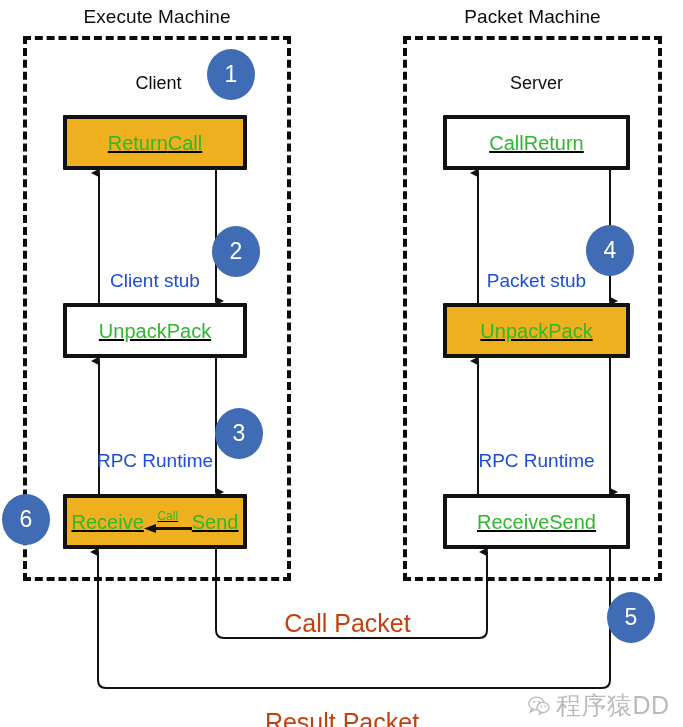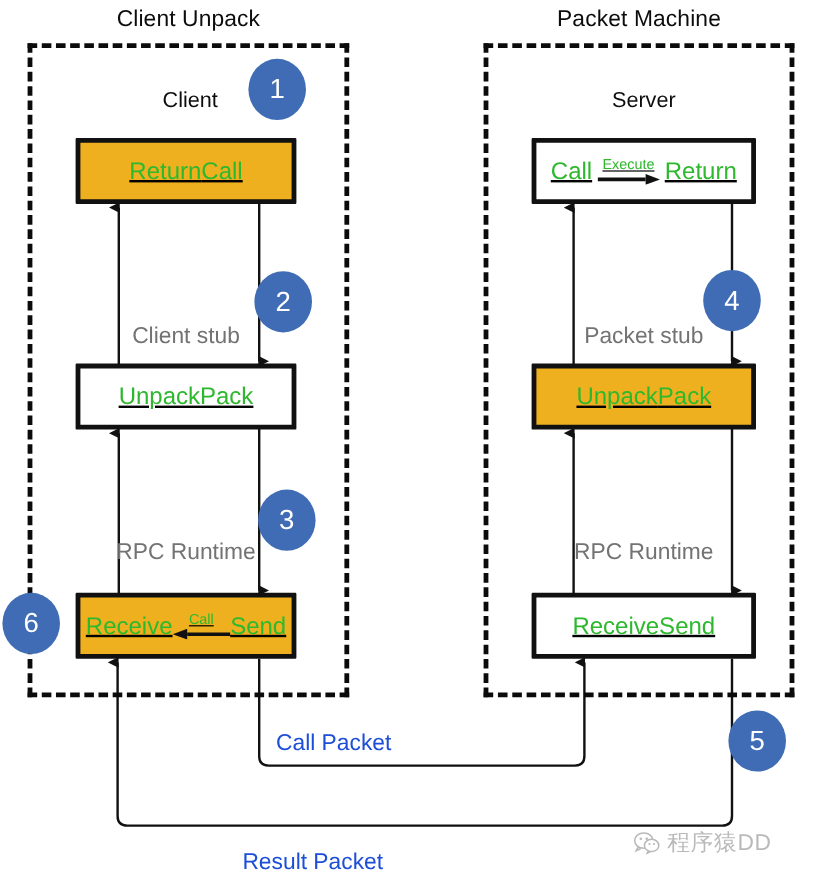--- a/index.html
+++ b/index.html
@@ -104,21 +104,21 @@
   #client-runtime-box { left: 63px; top: 494px; width: 184px; height: 55px; }
   
   #server-app-box     { left: 443px; top: 115px; width: 187px; height: 55px; }
   #server-stub-box    { left: 443px; top: 303px; width: 187px; height: 55px; }
   #server-runtime-box { left: 443px; top: 494px; width: 187px; height: 55px; }
 
   
   .layer-label {
     position: absolute;
     font-size: 19px;
-    color: #737373;
+    color: #1d4ed8;
     white-space: nowrap;
     text-align: center;
   }
   #client-stub-label    { left: 63px;  top: 270px; width: 184px; }
   #server-stub-label    { left: 443px; top: 270px; width: 187px; }
   #client-runtime-label { left: 63px;  top: 450px; width: 184px; }
   #server-runtime-label { left: 443px; top: 450px; width: 187px; }
 
   
   .step-badge {
@@ -137,40 +137,40 @@
   #step-1 { left: 207px; top: 49px; }
   #step-2 { left: 212px; top: 226px; }
   #step-3 { left: 215px; top: 408px; }
   #step-4 { left: 586px; top: 225px; }
   #step-5 { left: 607px; top: 592px; }
   #step-6 { left: 2px;   top: 494px; }
 
   
   .packet-label {
     position: absolute;
-    font-size: 19px;
-    color: #1d4ed8;
-    white-space: nowrap;
-    text-align: left;
+    font-size: 25px;
+    color: #c2410c;
+    white-space: nowrap;
+    text-align: center;
   }
   #call-packet-label   { left: 230px; top: 609px; width: 235px; }
   #result-packet-label { left: 202px; top: 696px; width: 280px; margin-top: 12px; }
 
   
   #watermark {
     position: absolute;
     left: 528px;
     top: 689px;
     display: flex;
     align-items: center;
     gap: 6px;
     opacity: 0.42;
   }
   #watermark .wm-text {
-    font-size: 19px;
+    font-size: 25px;
     color: #5b5b5b;
     white-space: nowrap;
     letter-spacing: 0.5px;
   }
 </style>
 </head>
 <body>
 
 <div id="stage">
 
@@ -207,21 +207,21 @@
     </g>
 
     <path d="M216 549 L216 630 Q216 638 224 638 L479 638 Q487 638 487 630 L487 552" stroke="#111111" stroke-width="2" fill="none" marker-end="url(#arrow-up)"></path>
 
     <path d="M610 549 L610 680 Q610 688 602 688 L106 688 Q98 688 98 680 L98 552" stroke="#111111" stroke-width="2" fill="none" marker-end="url(#arrow-up)"></path>
   </svg>
 
   <div class="machine-boundary" id="client-machine-boundary"></div>
   <div class="machine-boundary" id="server-machine-boundary"></div>
 
-  <div class="machine-title" id="client-machine-title">Client Unpack</div>
+  <div class="machine-title" id="client-machine-title">Execute Machine</div>
   <div class="machine-title" id="server-machine-title">Packet Machine</div>
 
   <div class="role-title" id="client-role-title">Client</div>
   <div class="role-title" id="server-role-title">Server</div>
 
   <div class="proc-box filled" id="client-app-box">
     <span class="proc-label">Return</span>
     <span class="proc-label">Call</span>
   </div>
 
@@ -241,27 +241,20 @@
       <svg class="mid-arrow" width="48" height="9" viewBox="0 0 48 9">
         <line x1="48" y1="4.5" x2="12" y2="4.5" stroke="#111111" stroke-width="3"></line>
         <path d="M0 4.5 L12 0 L12 9 Z" fill="#111111"></path>
       </svg>
     </span>
     <span class="proc-label">Send</span>
   </div>
 
   <div class="proc-box" id="server-app-box">
     <span class="proc-label">Call</span>
-    <span class="proc-mid">
-      <span class="proc-mid-label">Execute</span>
-      <svg class="mid-arrow" width="52" height="9" viewBox="0 0 52 9">
-        <line x1="0" y1="4.5" x2="40" y2="4.5" stroke="#111111" stroke-width="3"></line>
-        <path d="M52 4.5 L40 0 L40 9 Z" fill="#111111"></path>
-      </svg>
-    </span>
     <span class="proc-label">Return</span>
   </div>
 
   <div class="layer-label" id="server-stub-label">Packet stub</div>
 
   <div class="proc-box filled" id="server-stub-box">
     <span class="proc-label">Unpack</span>
     <span class="proc-label">Pack</span>
   </div>
 

